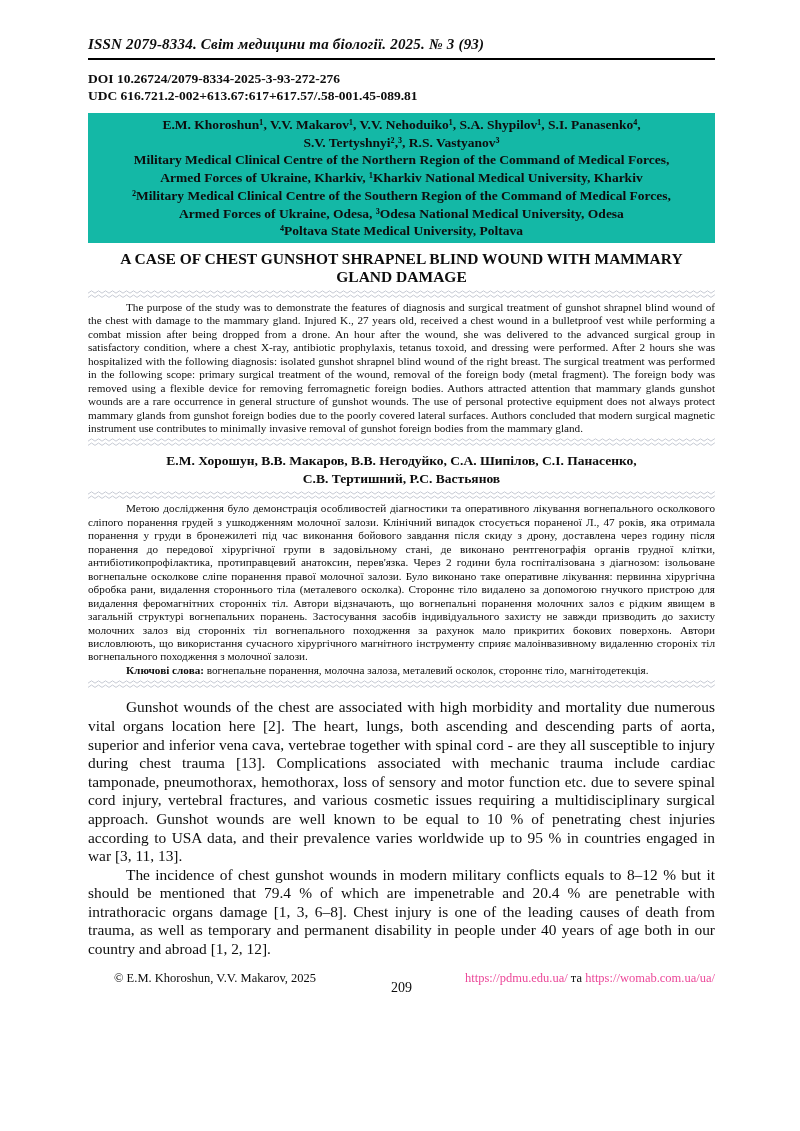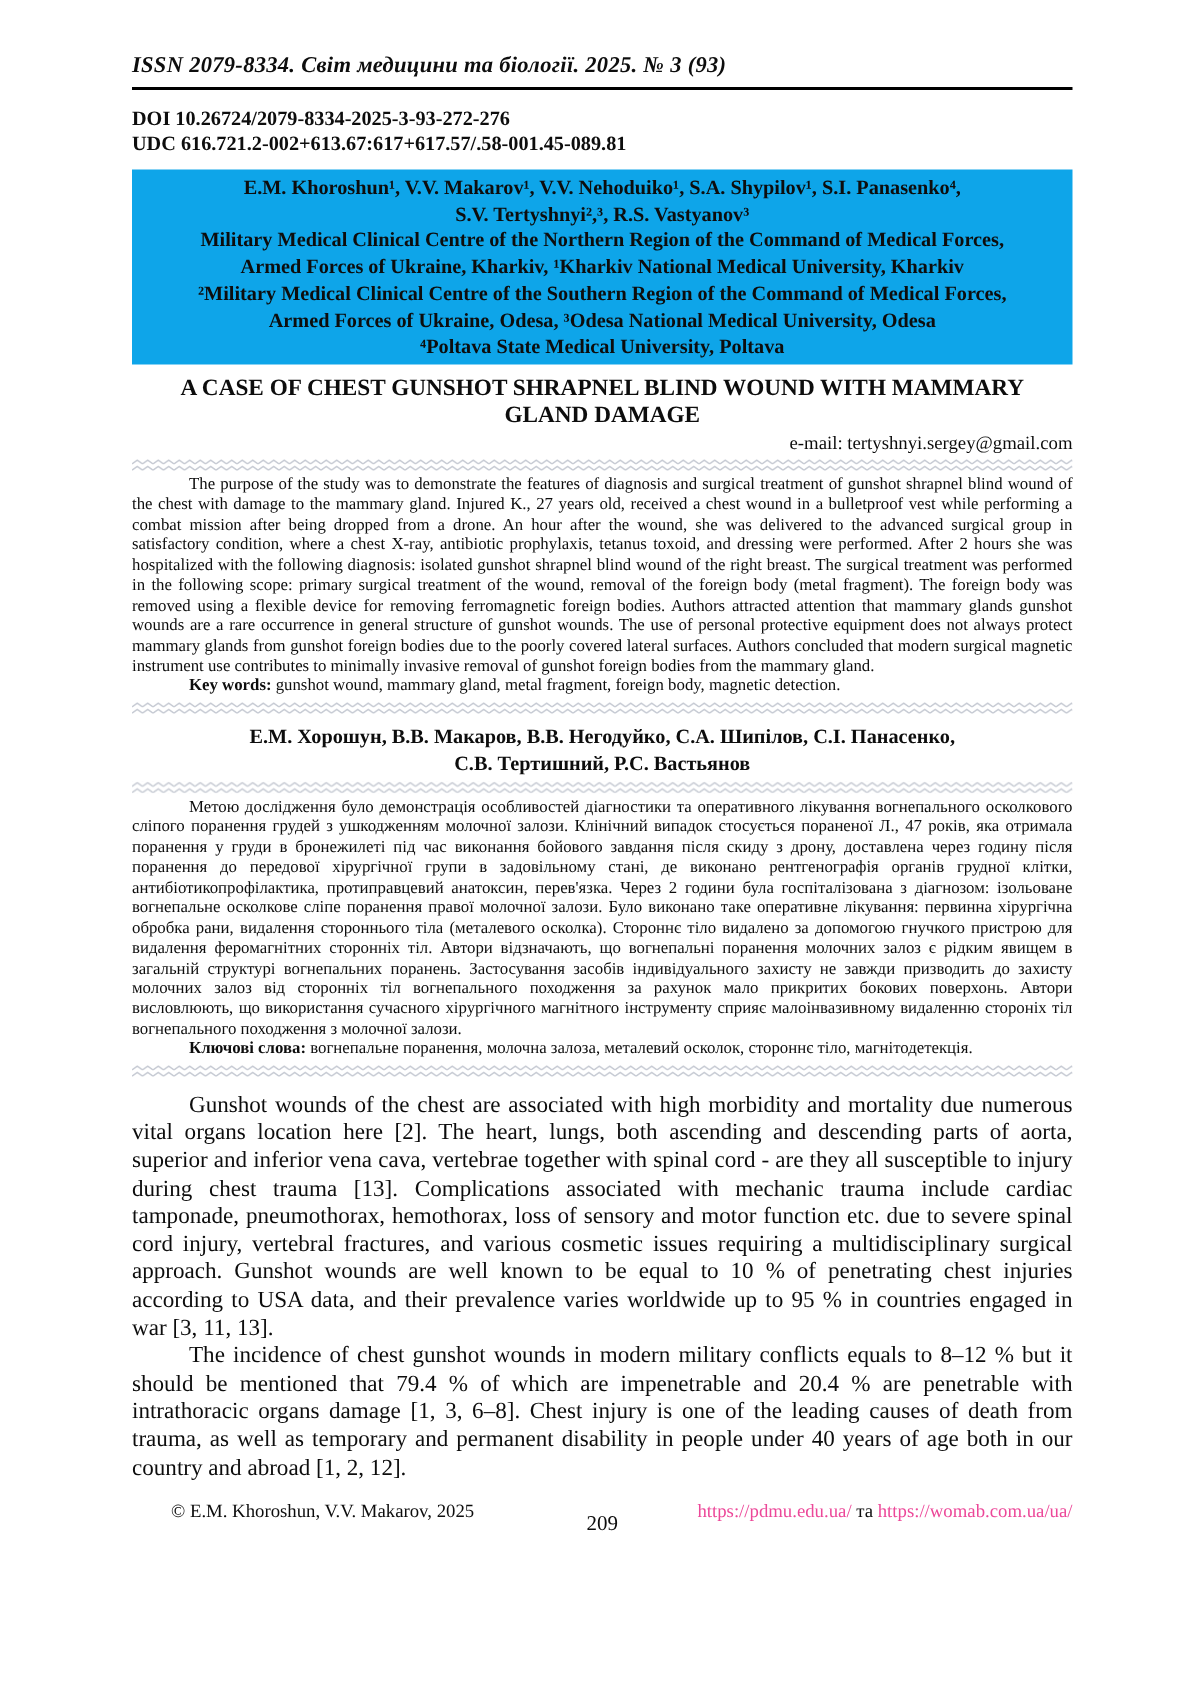--- a/index.html
+++ b/index.html
@@ -10,21 +10,21 @@
   .pre { white-space: pre-line; }
 
   .issn-line {
     font-size: 15px; font-weight: bold; font-style: italic;
     padding-bottom: 5px; border-bottom: 2px solid #000;
     letter-spacing: 0.2px;
   }
   .meta { margin-top: 11px; font-size: 13.5px; font-weight: bold; line-height: 16.5px; }
 
   .authors-block {
-    margin-top: 9px; background: #0ea5e9;
+    margin-top: 9px; background: #14b8a6;
     text-align: center; font-weight: bold;
     font-size: 13.5px; line-height: 17.7px;
     padding: 3px 6px;
   }
 
   .title-en {
     margin-top: 7px; text-align: center;
     font-size: 15.5px; font-weight: bold; line-height: 18.5px;
   }
   .email-row { text-align: right; font-size: 12.5px; line-height: 15px; margin-top: 1px; }
@@ -91,31 +91,27 @@
 S.V. Tertyshnyi²,³, R.S. Vastyanov³
 Military Medical Clinical Centre of the Northern Region of the Command of Medical Forces,
 Armed Forces of Ukraine, Kharkiv, ¹Kharkiv National Medical University, Kharkiv
 ²Military Medical Clinical Centre of the Southern Region of the Command of Medical Forces,
 Armed Forces of Ukraine, Odesa, ³Odesa National Medical University, Odesa
 ⁴Poltava State Medical University, Poltava</div>
 
   <h1 class="title-en pre">A CASE OF CHEST GUNSHOT SHRAPNEL BLIND WOUND WITH MAMMARY
 GLAND DAMAGE</h1>
 
-  <div class="email-row">
-    <span>e-mail: tertyshnyi.sergey@gmail.com</span>
-  </div>
 
   <svg class="zz">
       <rect width="100%" height="8" fill="url(#zzpat)"></rect>
     </svg>
 
   <section>
     <p class="abs">The purpose of the study was to demonstrate the features of diagnosis and surgical treatment of gunshot shrapnel blind wound of the chest with damage to the mammary gland. Injured K., 27 years old, received a chest wound in a bulletproof vest while performing a combat mission after being dropped from a drone. An hour after the wound, she was delivered to the advanced surgical group in satisfactory condition, where a chest X-ray, antibiotic prophylaxis, tetanus toxoid, and dressing were performed. After 2 hours she was hospitalized with the following diagnosis: isolated gunshot shrapnel blind wound of the right breast. The surgical treatment was performed in the following scope: primary surgical treatment of the wound, removal of the foreign body (metal fragment). The foreign body was removed using a flexible device for removing ferromagnetic foreign bodies. Authors attracted attention that mammary glands gunshot wounds are a rare occurrence in general structure of gunshot wounds. The use of personal protective equipment does not always protect mammary glands from gunshot foreign bodies due to the poorly covered lateral surfaces. Authors concluded that modern surgical magnetic instrument use contributes to minimally invasive removal of gunshot foreign bodies from the mammary gland.</p>
-    <p class="abs"><b>Key words: </b><span>gunshot wound, mammary gland, metal fragment, foreign body, magnetic detection.</span></p>
   </section>
 
   <svg class="zz">
       <rect width="100%" height="8" fill="url(#zzpat)"></rect>
     </svg>
 
   <div class="authors-ua pre">Е.М. Хорошун, В.В. Макаров, В.В. Негодуйко, С.А. Шипілов, С.І. Панасенко,
 С.В. Тертишний, Р.С. Вастьянов</div>
 
 

